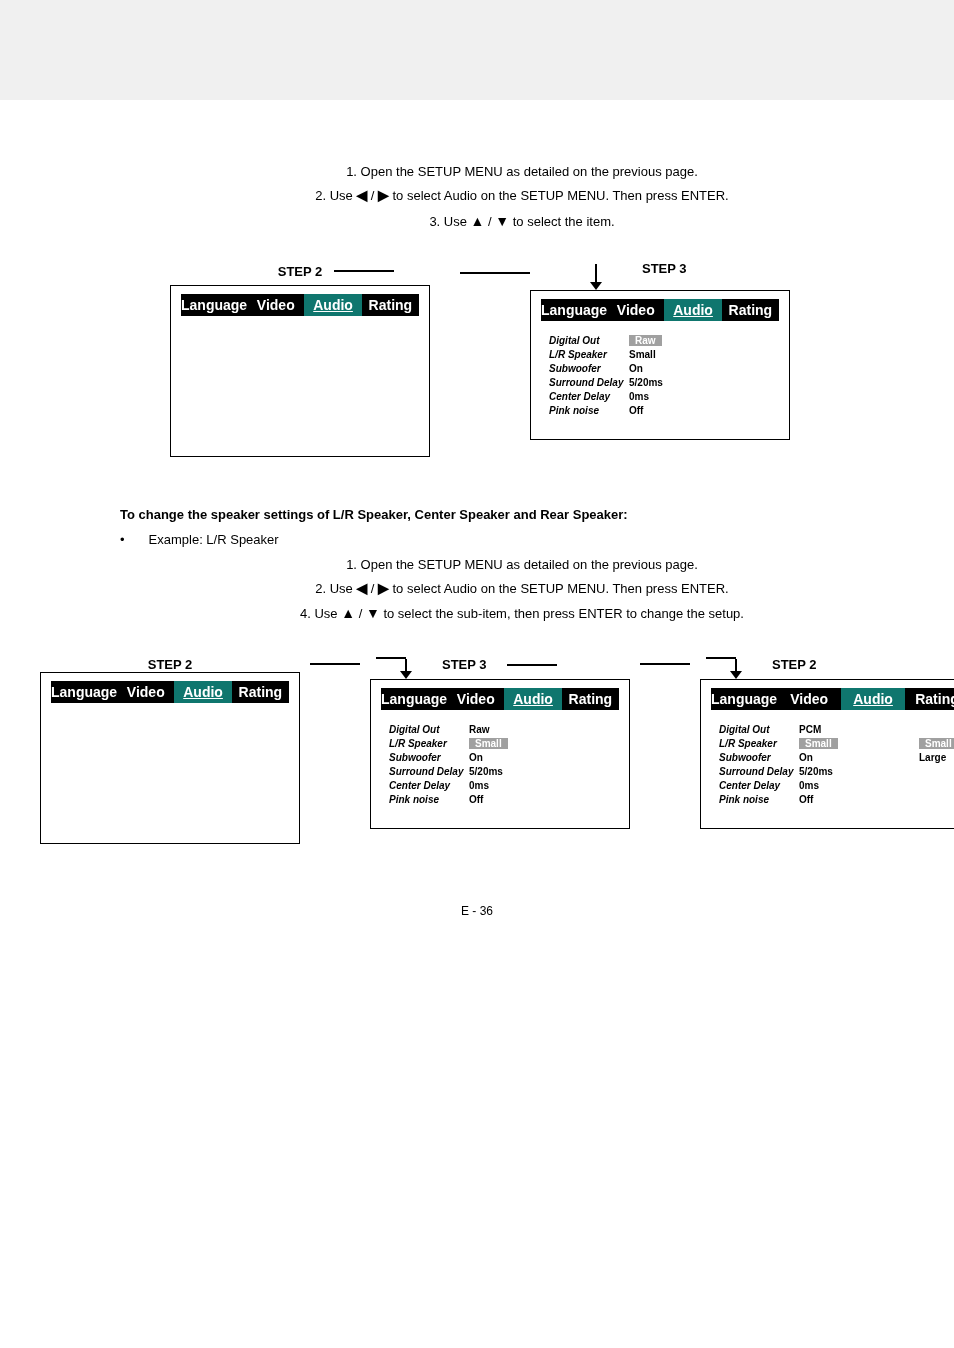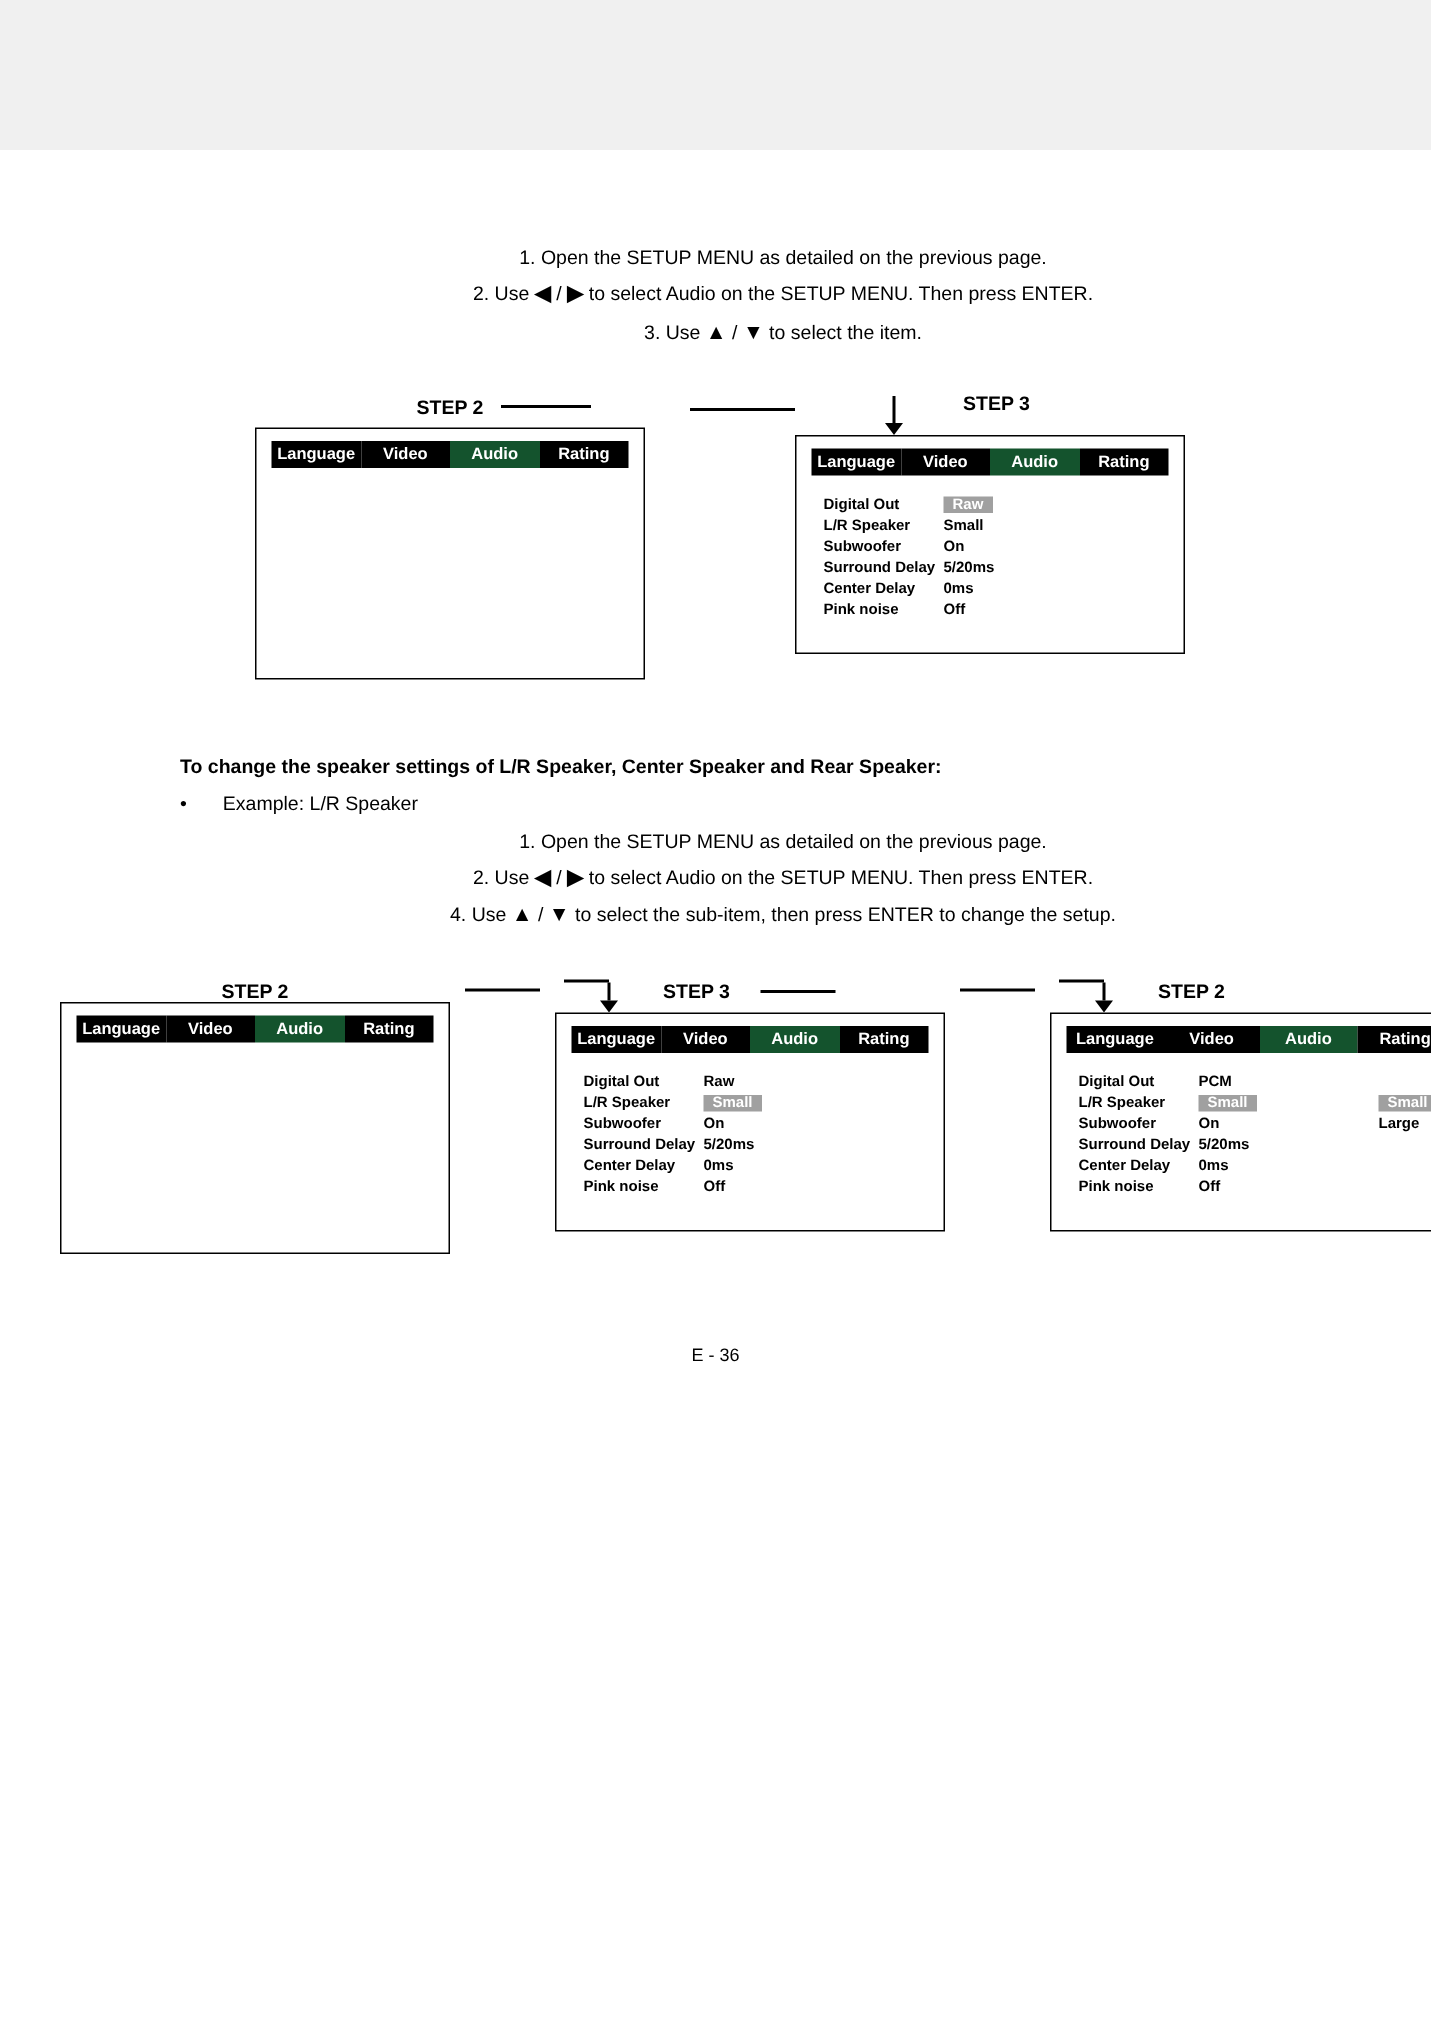--- a/index.html
+++ b/index.html
@@ -83,41 +83,43 @@
   }
   .tabs {
     display: flex;
     gap: 0;
     margin-bottom: 10px;
   }
   .tab {
     flex: 1;
     background: #000;
     color: #fff;
-    font-size: 11px;
+    font-size: 14px;
     font-weight: bold;
     text-align: center;
     padding: 3px 0;
   }
   .tab-selected {
-    background: #14532d;
+    background: #0f766e;
     color: #fff;
+    text-decoration: underline;
   }
   .menu-rows {
     padding-left: 8px;
     padding-top: 4px;
   }
   .menu-row {
     display: flex;
     font-size: 10px;
     font-weight: bold;
     margin-bottom: 3px;
   }
   .menu-label {
     width: 80px;
+    font-style: italic;
   }
   .menu-value {
     flex: 1;
   }
   .menu-value2 {
     width: 50px;
     text-align: left;
   }
   .highlight {
     background: #a0a0a0;

